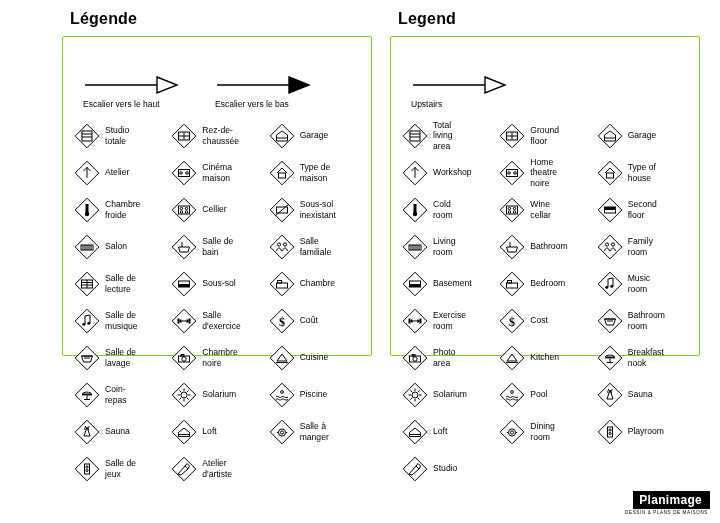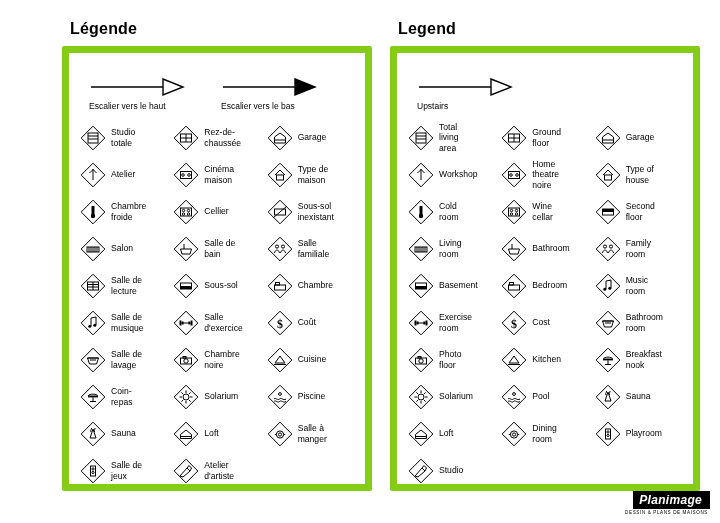--- a/index.html
+++ b/index.html
@@ -21,30 +21,30 @@
     top: 0;
     width: 310px;
   }
   .panel-fr { left: 62px; }
   .panel-en { left: 390px; }
 
   .panel-title {
     font-size: 16px;
     font-weight: bold;
     letter-spacing: 0.2px;
-    margin: 20px 0 8px 8px;
+    margin: 10px 0 8px 8px;
     line-height: 18px;
   }
 
   .panel-box {
-    border: 7px solid #84cc16;
+    border: 1px solid #84cc16;
     border-radius: 2px;
-    height: 445px;
+    height: 320px;
     box-sizing: border-box;
-    padding: 10px 8px 8px 8px;
+    padding: 24px 8px 8px 8px;
     position: relative;
     background: #fff;
   }
 
   
   .stairs {
     display: flex;
     gap: 14px;
     margin: 14px 0 6px 12px;
   }
@@ -98,21 +98,20 @@
     position: absolute;
     right: 10px;
     bottom: 8px;
     text-align: right;
   }
   .logo-badge {
     background: #000000;
     color: #ffffff;
     font-size: 12px;
     font-weight: bold;
-    font-style: italic;
     padding: 2px 8px 2px 6px;
     display: inline-block;
     letter-spacing: 0.3px;
   }
   .logo-sub {
     font-size: 4.6px;
     letter-spacing: 0.6px;
     color: #000;
     margin-top: 1px;
     margin-right: 2px;
@@ -723,21 +722,21 @@
         <div class="cell">
           <span class="sym">
             <svg class="diamond-svg" width="26" height="26" viewBox="0 0 26 26">
               <polygon points="13,1.2 24.8,13 13,24.8 1.2,13" fill="#fff" stroke="#000" stroke-width="1"></polygon>
               <rect x="7.5" y="11" width="11" height="6" stroke="#000" fill="none" stroke-width="1"></rect>
               <rect x="10" y="9.5" width="3" height="1.6" stroke="#000" fill="none" stroke-width="1"></rect>
               <circle cx="13" cy="14" r="2.2" stroke="#000" fill="none" stroke-width="1"></circle>
             </svg>
           </span>
           <span class="lab">Photo
-floor</span>
+area</span>
         </div>
         <div class="cell">
           <span class="sym">
             <svg class="diamond-svg" width="26" height="26" viewBox="0 0 26 26">
               <polygon points="13,1.2 24.8,13 13,24.8 1.2,13" fill="#fff" stroke="#000" stroke-width="1"></polygon>
               <path d="M8 16 L13 9 L18 16 Z" stroke="#000" fill="none" stroke-width="1"></path>
               <line x1="7" y1="17.5" x2="19" y2="17.5" stroke="#000" fill="none" stroke-width="1"></line>
             </svg>
           </span>
           <span class="lab">Kitchen</span>

